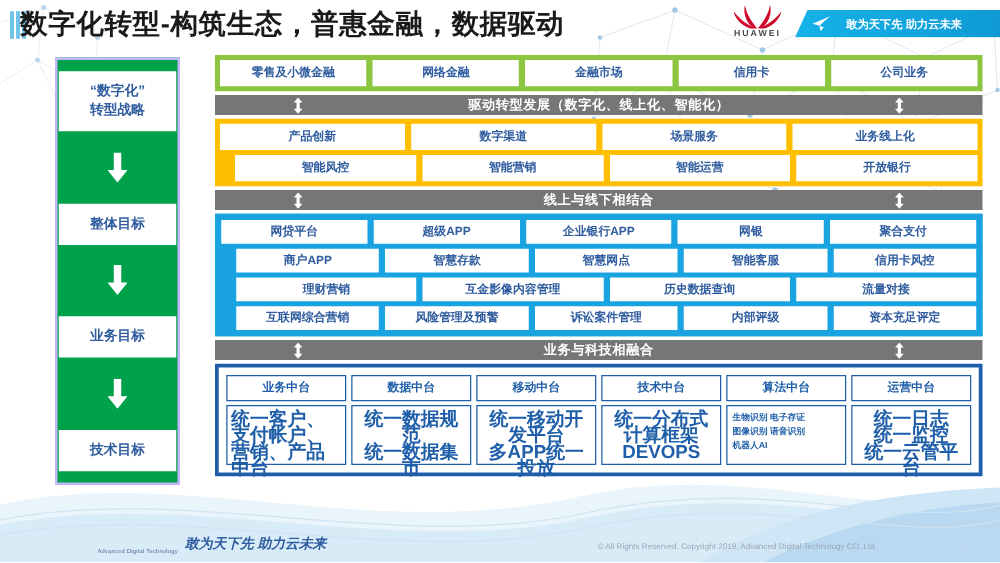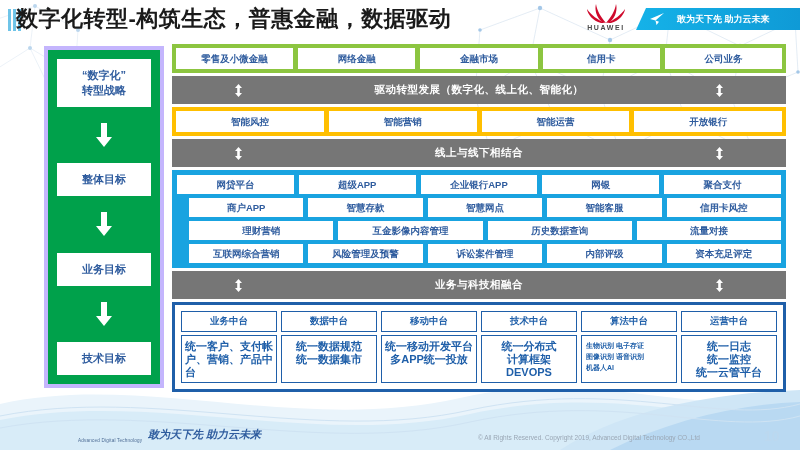--- a/index.html
+++ b/index.html
@@ -35,22 +35,22 @@
     position: absolute; left: 636px; top: 8px; width: 164px; height: 22px;
     background: linear-gradient(to right, #15b2e8, #0f9ad6);
     clip-path: polygon(10px 0, 100% 0, 100% 100%, 0 100%);
     display: flex; align-items: center;
   }
   .ribbon-arrow { margin-left: 13px; width: 16px; height: 14px; }
   .ribbon-text { color: #fff; font-size: 9px; font-weight: bold; margin-left: 12px; white-space: nowrap; }
 
   
   .sidebar {
-    position: absolute; left: 44px; top: 46px; width: 120px; height: 342px;
-    background: #00a14b; border: 4px solid #c4b5fd;
+    position: absolute; left: 44px; top: 46px; width: 100px; height: 342px;
+    background: #00a14b; border: 2px solid #c4b5fd;
     display: flex; flex-direction: column; align-items: center;
     padding: 9px 0 9px 0; justify-content: space-between;
   }
   .side-box {
     width: 94px; background: #fff; color: #2f5c9e;
     font-size: 11px; font-weight: bold; text-align: center;
     padding: 9px 2px; line-height: 15px;
   }
   .side-arrow { width: 16px; height: 24px; }
 
@@ -65,38 +65,38 @@
   .row { display: flex; gap: 5px; }
   .row + .row { margin-top: 4px; margin-left: 12px; }
   .cell {
     flex: 1 1 0; background: #fff; color: #2f5c9e;
     font-size: 9.5px; font-weight: bold; text-align: center;
     padding: 4px 2px; line-height: 13px; white-space: nowrap; overflow: hidden;
   }
   .band-cyan .cell { padding: 3px 2px; }
 
   .divider {
-    position: relative; height: 28px; background: #767676; margin: 3px 0;
+    position: relative; height: 16px; background: #767676; margin: 3px 0;
     display: flex; align-items: center; justify-content: center;
   }
   .divider-text { color: #fff; font-size: 10.5px; font-weight: bold; letter-spacing: .5px; }
   .dbl-arrow { position: absolute; width: 9px; height: 13px; }
   .dbl-arrow.l { left: 62px; }
   .dbl-arrow.r { right: 62px; }
 
   
   .grid6 { display: flex; gap: 4px; }
   .col6 { flex: 1 1 0; display: flex; flex-direction: column; gap: 3px; }
   .col-head {
     background: #fff; border: 1px solid #1f5fa9; color: #1f5fa9;
     font-size: 9.5px; font-weight: bold; text-align: center; padding: 3px 1px;
   }
   .col-body {
     background: #fff; border: 1px solid #1f5fa9; color: #1f5fa9;
-    font-size: 11px; font-weight: bold; text-align: center;
+    font-size: 15px; font-weight: bold; text-align: center;
     padding: 4px 3px; line-height: 13px; height: 48px;
   }
   .col-body.tight { font-size: 7px; line-height: 11px; text-align: left; padding-left: 4px; }
   .col-body.wrapleft { text-align: left; }
 
   
   .footer-logo { position: absolute; left: 76px; top: 424px; display: flex; align-items: flex-end; margin-top: 45px; }
   .dtec-mark { width: 17px; height: 15px; margin-right: 1px; }
   .dtec-text { font-size: 17px; font-weight: bold; color: #1b3f7a; letter-spacing: -.6px; line-height: 15px; }
   .dtec-sub { position: absolute; left: 78px; top: 438px; font-size: 4.6px; color: #4b6a93; letter-spacing: .2px; }
@@ -227,20 +227,26 @@
         <path d="M4.5 0 L8 4 H5.8 V9 H8 L4.5 13 L1 9 H3.2 V4 H1 Z" fill="#ffffff"></path>
       </svg>
       <span class="divider-text">驱动转型发展（数字化、线上化、智能化）</span>
       <svg class="dbl-arrow r" viewBox="0 0 9 13">
         <path d="M4.5 0 L8 4 H5.8 V9 H8 L4.5 13 L1 9 H3.2 V4 H1 Z" fill="#ffffff"></path>
       </svg>
     </div>
 
     <div class="band band-orange">
       <div class="row">
+        <div class="cell">产品创新</div>
+        <div class="cell">数字渠道</div>
+        <div class="cell">场景服务</div>
+        <div class="cell">业务线上化</div>
+      </div>
+      <div class="row">
         <div class="cell">智能风控</div>
         <div class="cell">智能营销</div>
         <div class="cell">智能运营</div>
         <div class="cell">开放银行</div>
       </div>
     </div>
 
     <div class="divider">
       <svg class="dbl-arrow l" viewBox="0 0 9 13">
         <path d="M4.5 0 L8 4 H5.8 V9 H8 L4.5 13 L1 9 H3.2 V4 H1 Z" fill="#ffffff"></path>

